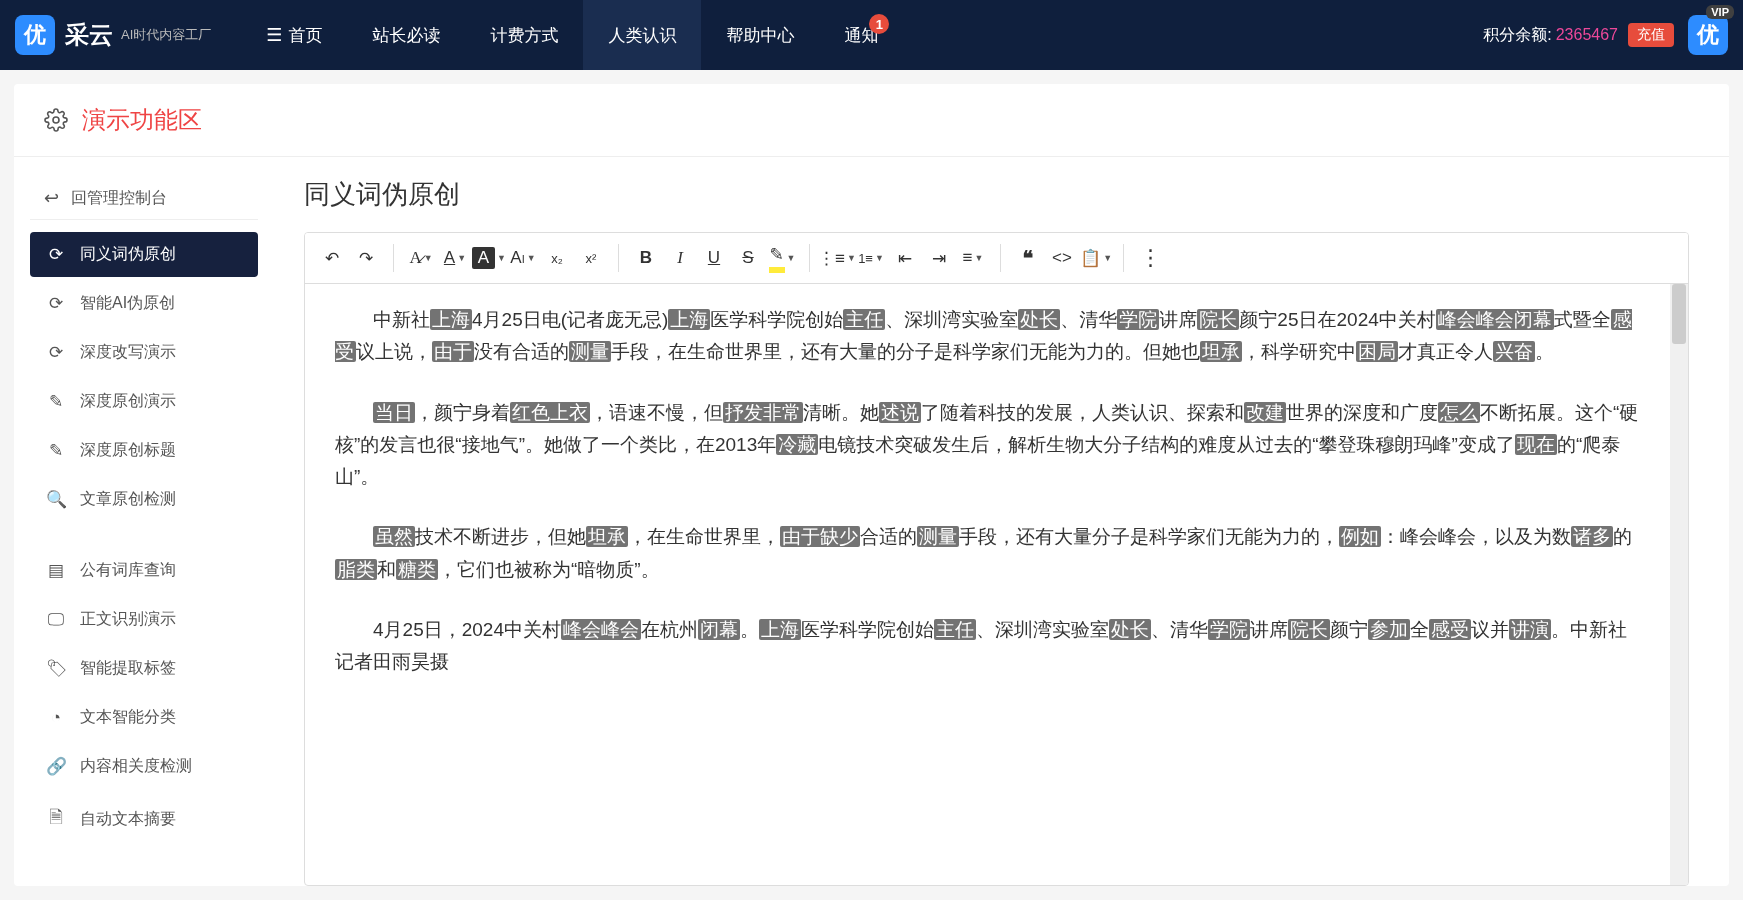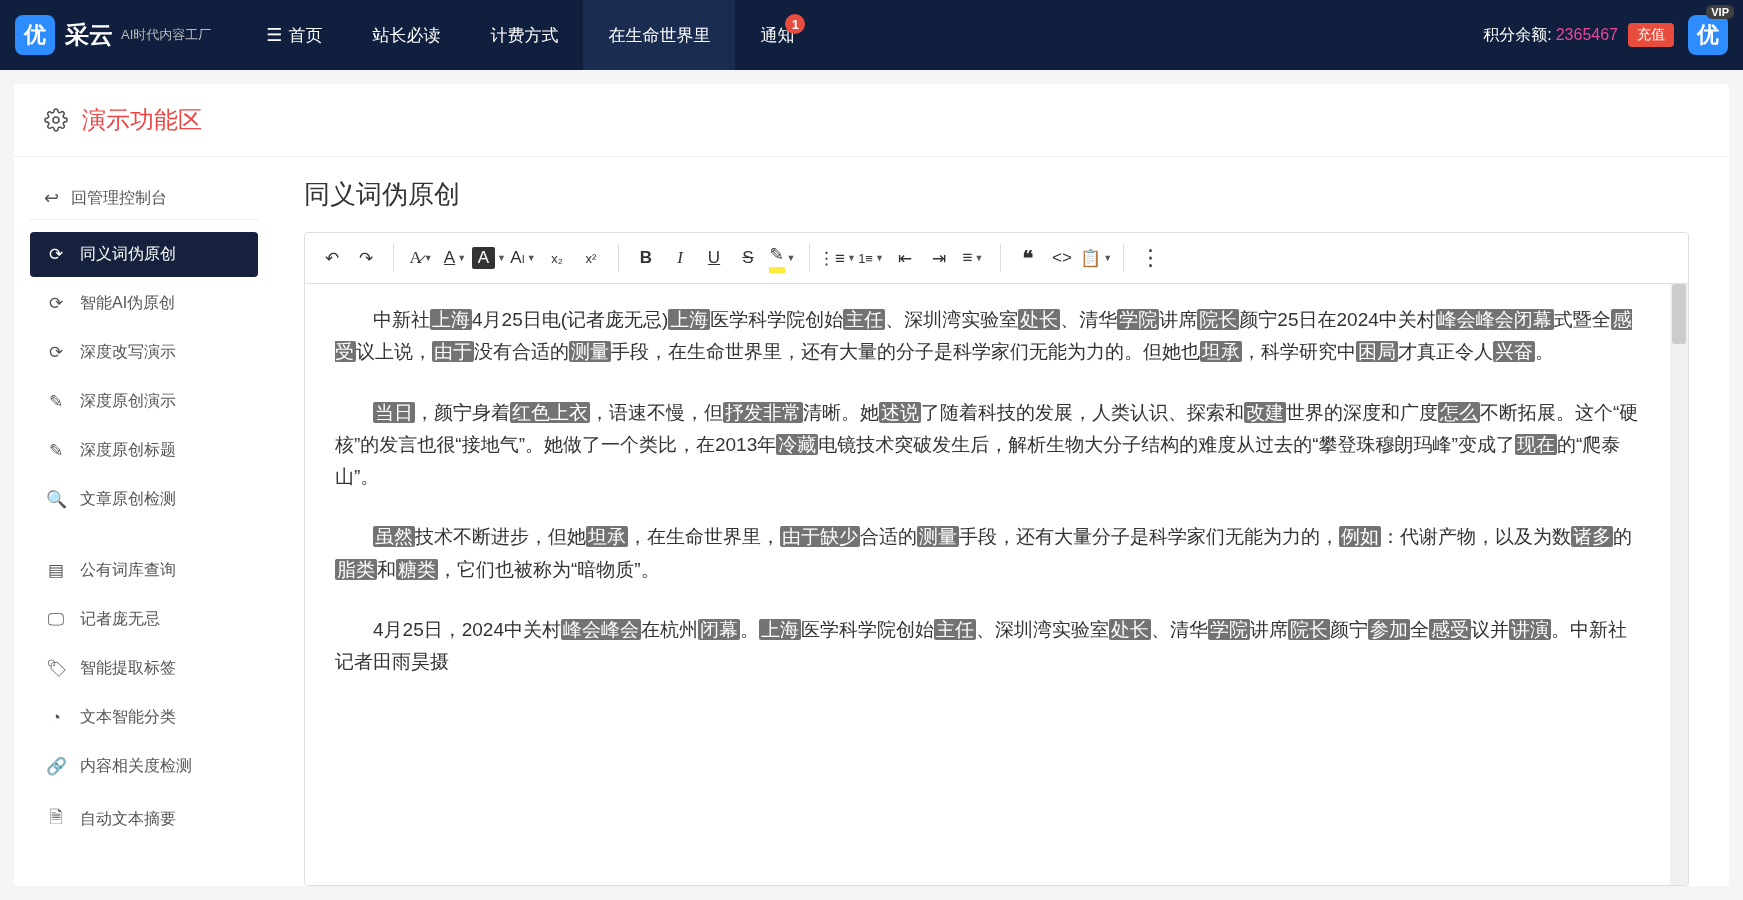--- a/index.html
+++ b/index.html
@@ -80,21 +80,24 @@
       <span class="nav-icon">☰</span>
       <span>首页</span>
     </div>
     <div class="nav-item">
         <span>站长必读</span>
       </div>
     <div class="nav-item">
         <span>计费方式</span>
       </div>
     <div class="nav-item active">
-        <span>在生命世界里</span>
+        <span>人类认识</span>
+      </div>
+    <div class="nav-item">
+        <span>帮助中心</span>
       </div>
     <div class="nav-item">
       <span>通知</span>
       <span class="nav-badge">1</span>
     </div>
   </div>
   <div class="topbar-right">
     <span class="points-label">积分余额:</span>
     <span class="points-value">2365467</span>
     <span class="recharge-btn">充值</span>
@@ -148,21 +151,21 @@
           </div>
         </div>
       <div class="sidebar-spacer"></div>
       <div id="sidebar-g2">
           <div class="sidebar-item">
             <span class="si">▤</span>
             <span>公有词库查询</span>
           </div>
           <div class="sidebar-item">
             <span class="si">🖵</span>
-            <span>记者庞无忌</span>
+            <span>正文识别演示</span>
           </div>
           <div class="sidebar-item">
             <span class="si">🏷</span>
             <span>智能提取标签</span>
           </div>
           <div class="sidebar-item">
             <span class="si">◔</span>
             <span>文本智能分类</span>
           </div>
           <div class="sidebar-item">
@@ -268,21 +271,21 @@
           </div>
           <div class="tsep"></div>
           <div class="tbtn">
               <span class="ellipsis">⋮</span>
             </div>
         </div>
         <div class="editor-body-wrap">
           <div class="editor-body" id="editor-body">
               <p><span>中新社</span><span class="hl">上海</span><span>4月25日电(记者庞无忌)</span><span class="hl">上海</span><span>医学科学院创始</span><span class="hl">主任</span><span>、深圳湾实验室</span><span class="hl">处长</span><span>、清华</span><span class="hl">学院</span><span>讲席</span><span class="hl">院长</span><span>颜宁25日在2024中关村</span><span class="hl">峰会峰会闭幕</span><span>式暨全</span><span class="hl">感受</span><span>议上说，</span><span class="hl">由于</span><span>没有合适的</span><span class="hl">测量</span><span>手段，在生命世界里，还有大量的分子是科学家们无能为力的。但她也</span><span class="hl">坦承</span><span>，科学研究中</span><span class="hl">困局</span><span>才真正令人</span><span class="hl">兴奋</span><span>。</span></p>
               <p><span class="hl">当日</span><span>，颜宁身着</span><span class="hl">红色上衣</span><span>，语速不慢，但</span><span class="hl">抒发非常</span><span>清晰。她</span><span class="hl">述说</span><span>了随着科技的发展，人类认识、探索和</span><span class="hl">改建</span><span>世界的深度和广度</span><span class="hl">怎么</span><span>不断拓展。这个“硬核”的发言也很“接地气”。她做了一个类比，在2013年</span><span class="hl">冷藏</span><span>电镜技术突破发生后，解析生物大分子结构的难度从过去的“攀登珠穆朗玛峰”变成了</span><span class="hl">现在</span><span>的“爬泰山”。</span></p>
-              <p><span class="hl">虽然</span><span>技术不断进步，但她</span><span class="hl">坦承</span><span>，在生命世界里，</span><span class="hl">由于缺少</span><span>合适的</span><span class="hl">测量</span><span>手段，还有大量分子是科学家们无能为力的，</span><span class="hl">例如</span><span>：代谢产物，以及为数</span><span class="hl">诸多</span><span>的</span><span class="hl">脂类</span><span>和</span><span class="hl">糖类</span><span>，它们也被称为“暗物质”。</span></p>
+              <p><span class="hl">虽然</span><span>技术不断进步，但她</span><span class="hl">坦承</span><span>，在生命世界里，</span><span class="hl">由于缺少</span><span>合适的</span><span class="hl">测量</span><span>手段，还有大量分子是科学家们无能为力的，</span><span class="hl">例如</span><span>：峰会峰会，以及为数</span><span class="hl">诸多</span><span>的</span><span class="hl">脂类</span><span>和</span><span class="hl">糖类</span><span>，它们也被称为“暗物质”。</span></p>
               <p><span>4月25日，2024中关村</span><span class="hl">峰会峰会</span><span>在杭州</span><span class="hl">闭幕</span><span>。</span><span class="hl">上海</span><span>医学科学院创始</span><span class="hl">主任</span><span>、深圳湾实验室</span><span class="hl">处长</span><span>、清华</span><span class="hl">学院</span><span>讲席</span><span class="hl">院长</span><span>颜宁</span><span class="hl">参加</span><span>全</span><span class="hl">感受</span><span>议并</span><span class="hl">讲演</span><span>。中新社记者田雨昊摄</span></p>
             </div>
           <div class="scrollbar">
             <div class="scroll-thumb"></div>
           </div>
         </div>
       </div>
     </div>
   </div>
 </div>

